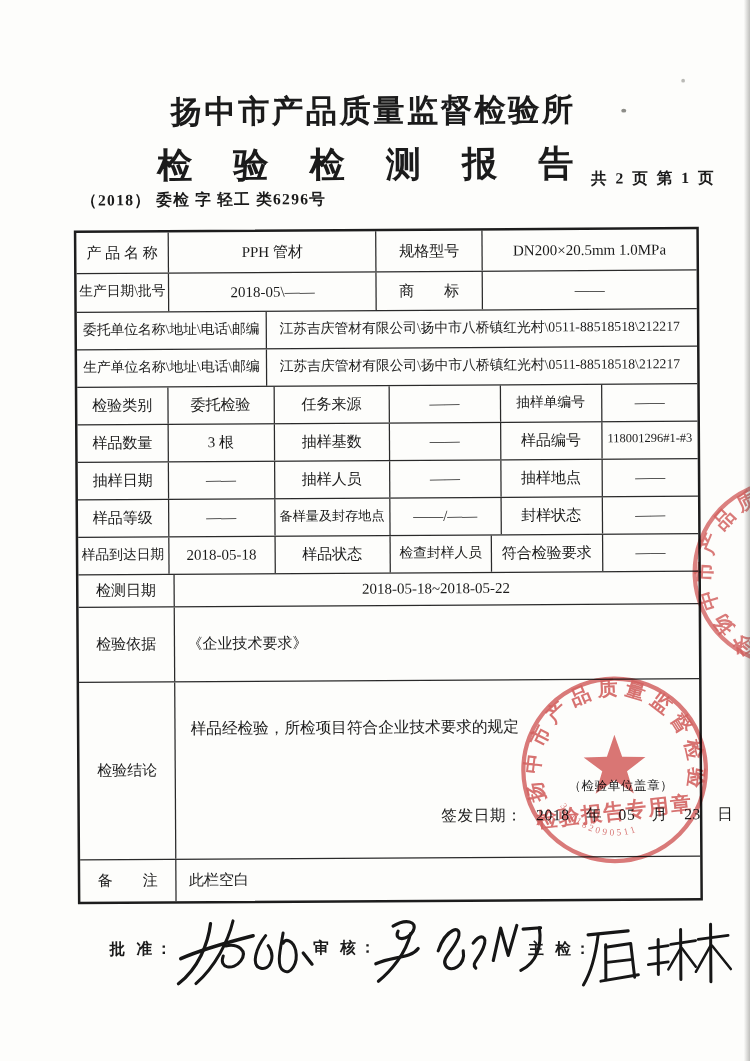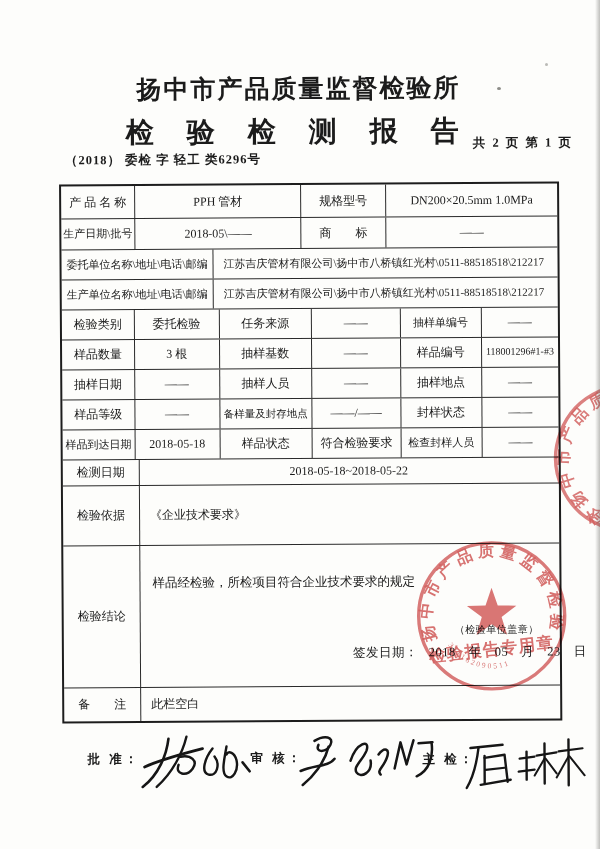--- a/index.html
+++ b/index.html
@@ -128,22 +128,22 @@
         <div class="c c3 fs105">备样量及封存地点</div>
         <div class="c c4">——/——</div>
         <div class="c c5">封样状态</div>
         <div class="c c6">——</div>
       </div>
 
       <div class="r h30">
         <div class="c c1 fs11">样品到达日期</div>
         <div class="c c2">2018-05-18</div>
         <div class="c c3">样品状态</div>
+        <div class="c c5 fs11">检查封样人员</div>
         <div class="c c4">符合检验要求</div>
-        <div class="c c5 fs11">检查封样人员</div>
         <div class="c c6">——</div>
       </div>
 
       <div class="r h26">
         <div class="c c1">检测日期</div>
         <div class="c wV">2018-05-18~2018-05-22</div>
       </div>
 
       <div class="r h60">
         <div class="c c1">检验依据</div>

